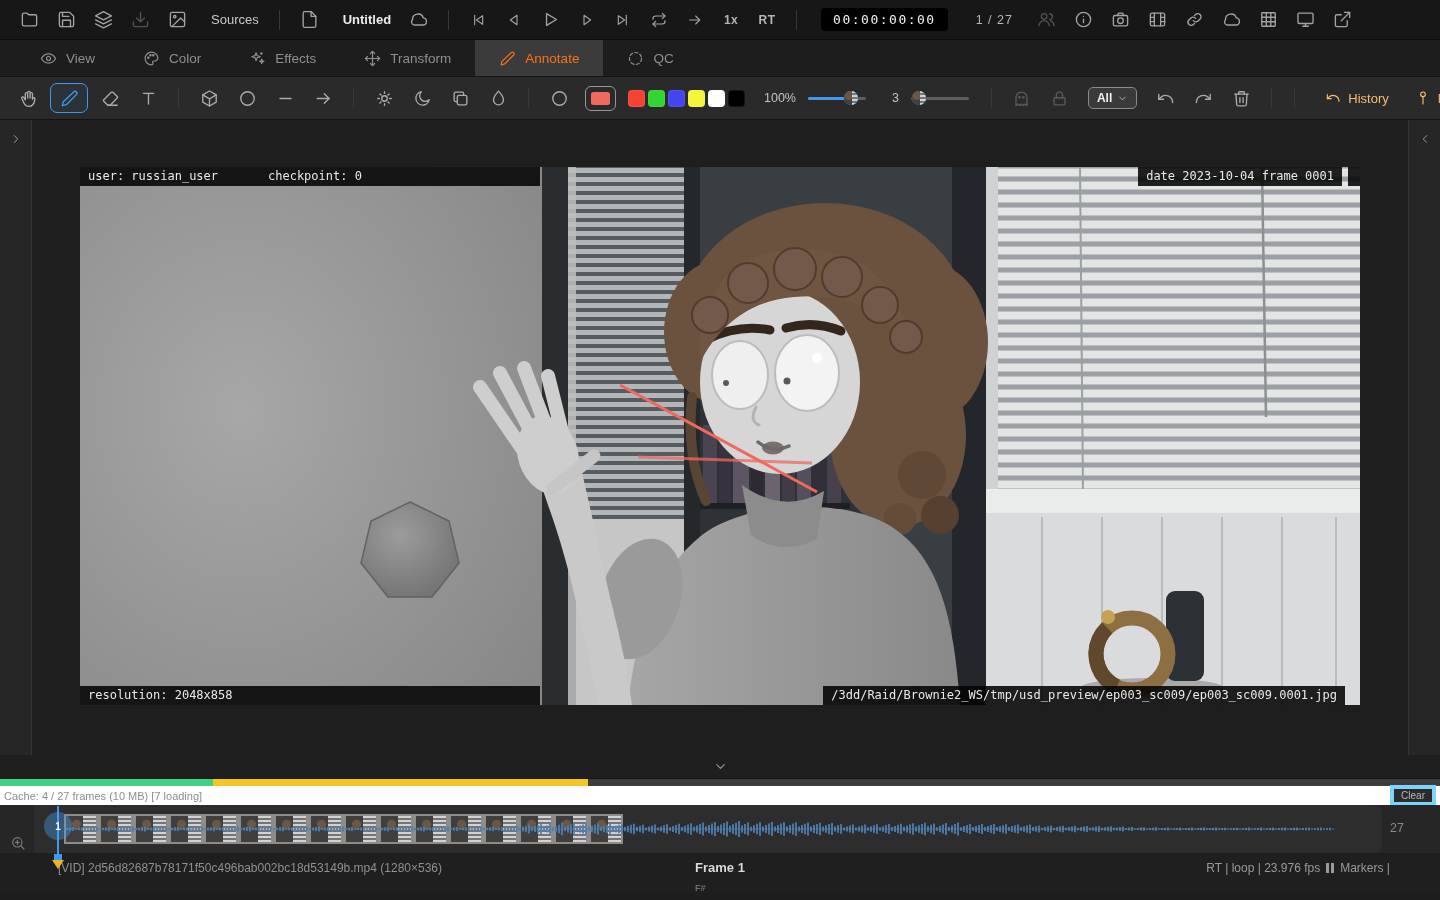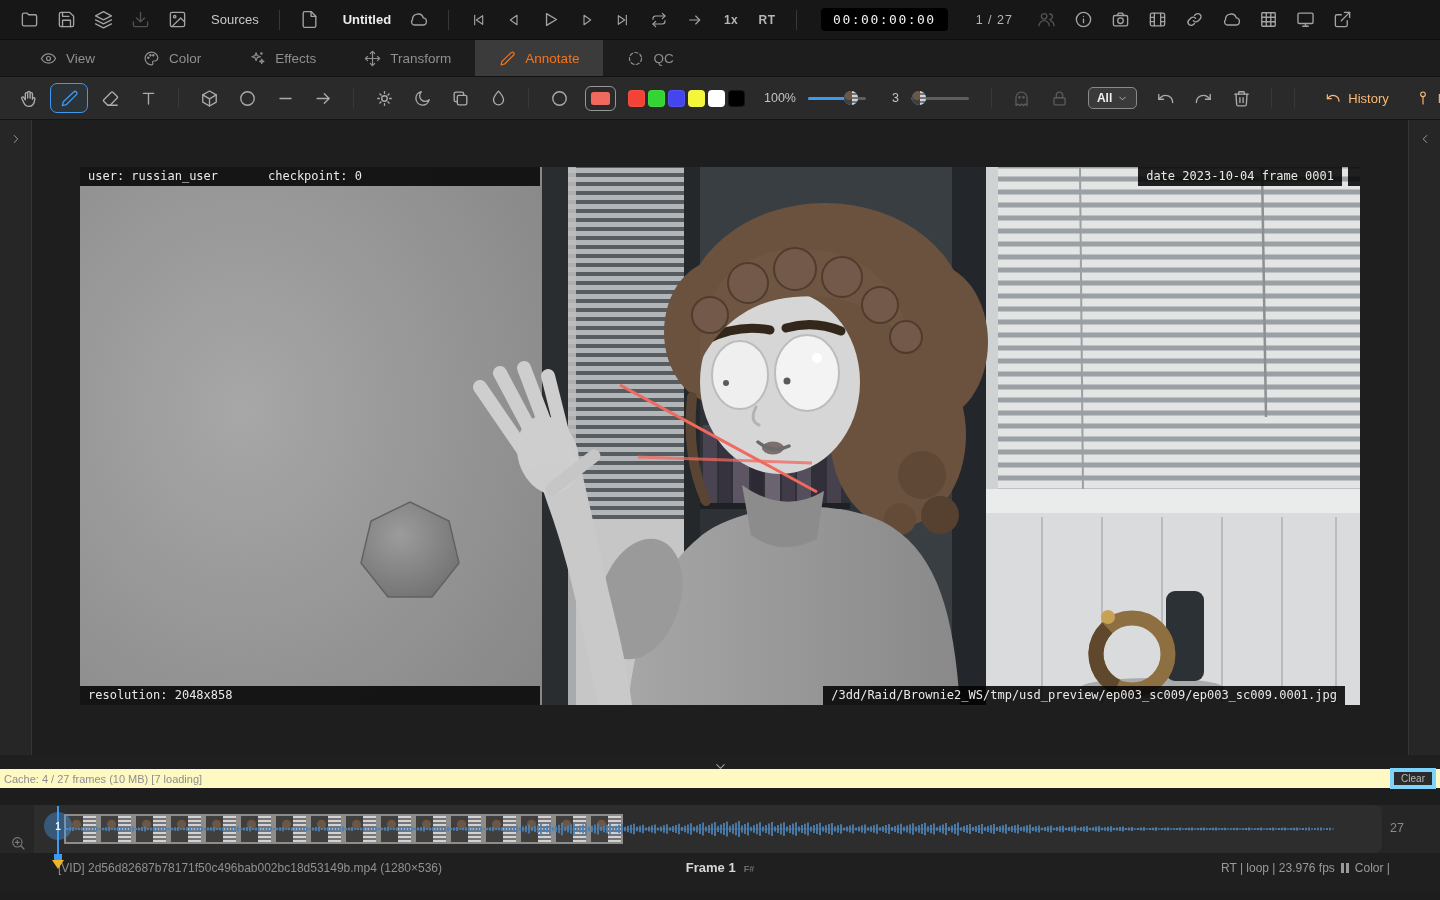--- a/index.html
+++ b/index.html
@@ -73,39 +73,39 @@
   .ovl-br { right:15px; bottom:0; }
 
   
   .bottom { position:relative; height:145px; background:#1d1d1d; }
   .collapse-strip { position:absolute; left:0; top:0; width:100%; height:24px; background:#1f1f1f;
                     border-bottom:1px solid #161616; display:flex; align-items:center; justify-content:center; cursor:pointer; }
   .collapse-strip .icon { width:15px; height:15px; color:#9d9d9d; }
   .cachebar { position:absolute; left:0; top:24px; width:100%; height:7px; background:#3d3d3d; display:flex; }
   .cachebar .seg-loaded { height:100%; background:var(--cache-green); }
   .cachebar .seg-loading { height:100%; background:var(--cache-yellow); }
-  .cacheinfo { position:absolute; left:0; top:14px; width:100%; height:19px; background:#fef9c3;
+  .cacheinfo { position:absolute; left:0; top:31px; width:100%; height:19px; background:#ffffff;
                display:flex; align-items:center; font-size:11px; color:#8d8d8d; padding:6px 4px; }
   .clear-btn { margin-left:auto; border:4px solid #7dd3fc; color:#b9b9b9; font-size:10px;
                border-radius:0; padding:1px 7px; cursor:pointer; background:#2b2b2b; }
   .timeline { position:absolute; left:0; top:50px; width:100%; height:48px; background:#262626; }
   .tl-track { position:absolute; left:34px; top:0; width:1348px; height:48px; background:#2d2d2d; border-radius:0 7px 7px 0; cursor:pointer; }
   .tl-zoom { position:absolute; left:10px; top:30px; width:16px; height:16px; color:#7c7c7c; cursor:pointer; }
   .thumbstrip { position:absolute; left:64px; top:9px; height:30px; display:flex; gap:5px; align-items:center;
                 background:#8e8c88; padding:2px; }
   .thumb { position:relative; width:30px; height:26px; background:#8c8a86; overflow:hidden; flex:none; }
   .thumb::before { content:""; position:absolute; left:0; top:0; width:55%; height:100%;
                    background:radial-gradient(circle at 62% 32%, #6b5743 0 4px, #413f3e 5px 100%); }
   .thumb::after { content:""; position:absolute; right:0; top:0; width:45%; height:100%;
                   background:repeating-linear-gradient(180deg,#d2d2d0 0 2px,#75747a 2px 4px); }
   .waveform { position:absolute; left:64px; top:0; pointer-events:none; }
   .tl-end { position:absolute; left:1390px; top:16px; color:#8a8a8a; font-size:12.5px; }
   .statusbar { position:absolute; left:0; top:98px; width:100%; height:40px; background:#1f1f1f; font-size:12px; color:#909090; }
   .sb-media { position:absolute; left:58px; top:8px; }
-  .sb-center { position:absolute; left:50%; top:7px; transform:translateX(-50%); display:flex; align-items:baseline; gap:8px; }
+  .sb-center { position:absolute; left:50%; top:7px; transform:translateX(-50%); display:flex; align-items:baseline; gap:8px;flex-direction:column; }
   .sb-frame { color:#d8d8d8; font-weight:bold; font-size:13px; }
   .sb-mode { color:#6e6e6e; font-size:9px; font-weight:bold; }
   .sb-right { position:absolute; right:50px; top:8px; display:flex; align-items:center; gap:4px; color:#9a9a9a; }
   .pausebars { display:inline-flex; gap:2px; margin:0 2px; }
   .pausebars i { width:3px; height:10px; background:#9a9a9a; display:block; }
 
   
   .playhead-line { position:absolute; left:57px; top:51px; width:2px; height:53px; background:var(--accent); z-index:5; }
   .playhead-glow { position:absolute; left:44px; top:57px; width:28px; height:28px; border-radius:50%;
                    background:rgba(74,160,240,.38); color:#eaf3ff; font-size:10px; font-weight:bold;
@@ -787,21 +787,21 @@
       <span class="sb-center">
         <span class="sb-frame">Frame 1</span>
         <span class="sb-mode">F#</span>
       </span>
       <span class="sb-right">
         <span>RT | loop | 23.976 fps</span>
         <span class="pausebars">
             <i></i>
             <i></i>
           </span>
-        <span>Color |</span>
+        <span>Markers |</span>
       </span>
     </div>
 
     <div class="playhead-line"></div>
     <div class="playhead-glow">1</div>
     <div class="playhead-tip"></div>
     <div class="playhead-flag"></div>
   </div>
 </div>
 

